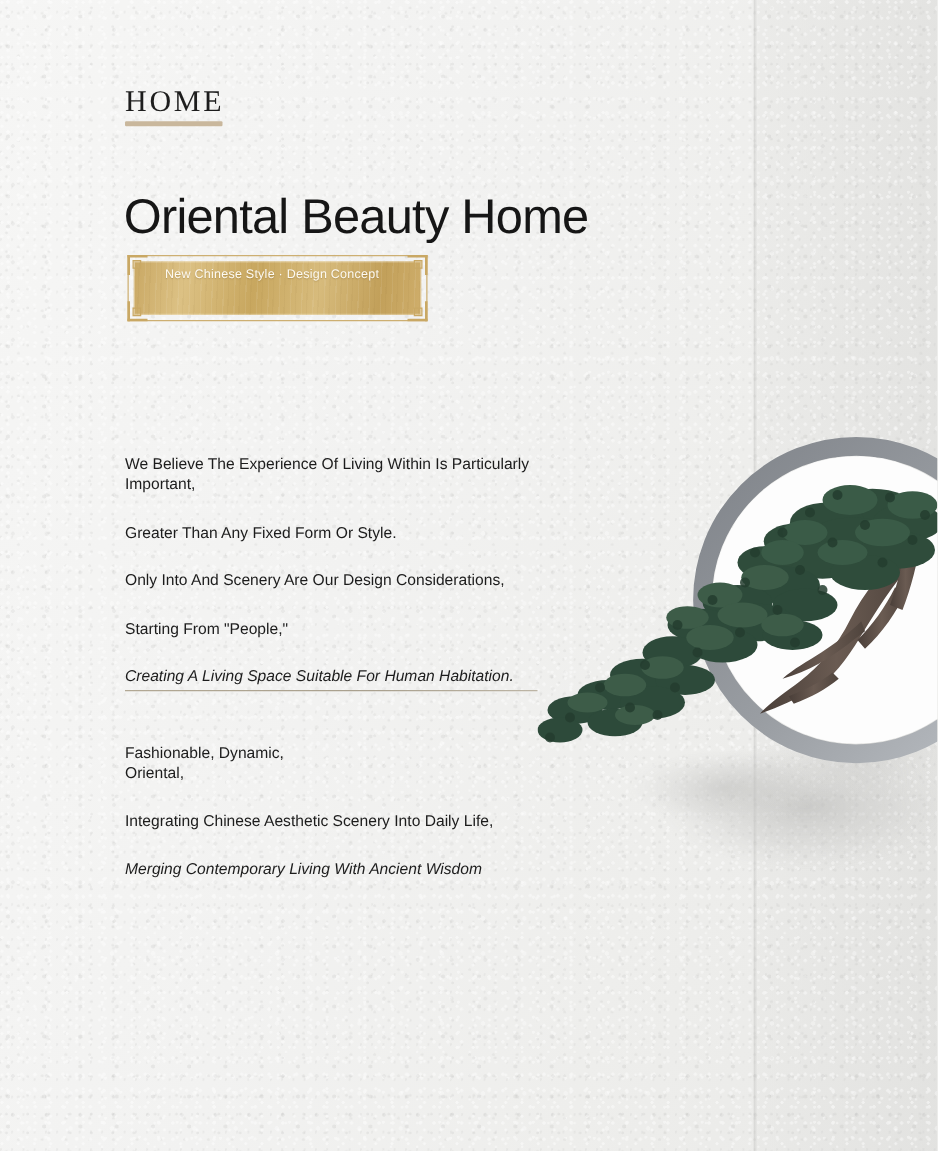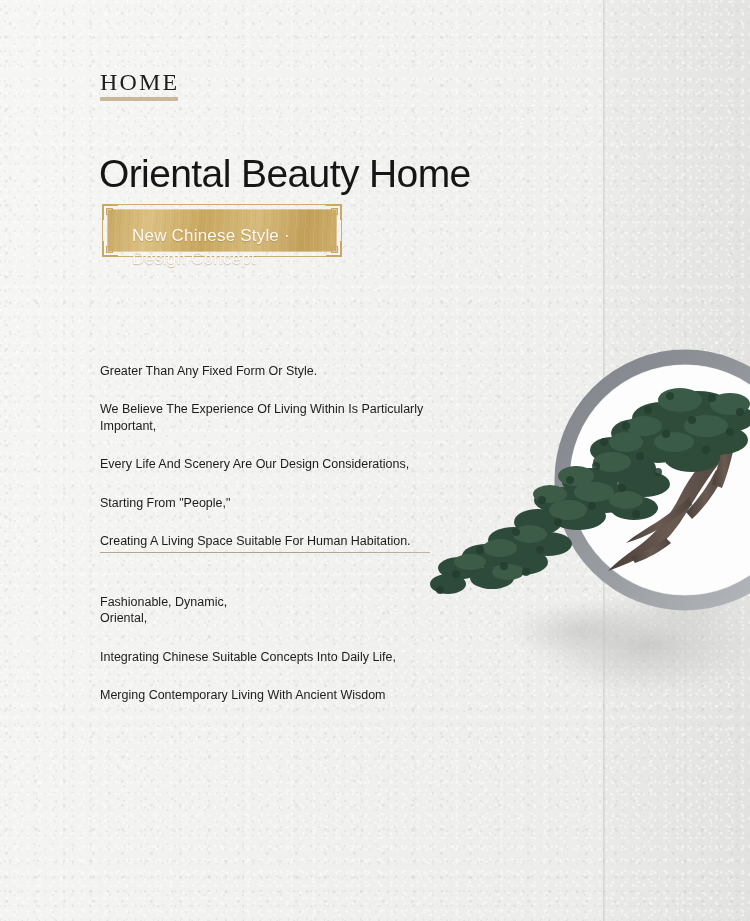--- a/index.html
+++ b/index.html
@@ -86,24 +86,23 @@
   }
   
   .banner-plate::after{
     content:"";position:absolute;inset:0;opacity:.35;
     background:repeating-linear-gradient(92deg,
       rgba(255,255,255,.22) 0 1px, rgba(0,0,0,0) 1px 4px,
       rgba(120,88,30,.14) 4px 5px, rgba(0,0,0,0) 5px 9px);
   }
   .banner-text{
     position:absolute;left:30px;top:9px;right:14px;
-    color:#fdfaf2;font-size:17px;line-height:1.35;
+    color:#fdfaf2;font-size:10px;line-height:1.35;
     letter-spacing:.2px;text-shadow:0 1px 1px rgba(120,90,35,.35);
     z-index:3;
-    margin-top:12px;
   }
   
   .corner{position:absolute;width:16px;height:16px;}
   .corner i{position:absolute;background:#c9a864;}
   .corner .h{width:16px;height:2px;}
   .corner .v{width:2px;height:16px;}
   .corner .sq{width:5px;height:5px;background:transparent;border:1.5px solid #c9a864;}
   .c-tl{left:0;top:0;}
   .c-tl .h{left:0;top:0;} .c-tl .v{left:0;top:0;} .c-tl .sq{left:4px;top:4px;}
   .c-tr{right:0;top:0;}
@@ -113,21 +112,21 @@
   .c-br{right:0;bottom:0;}
   .c-br .h{right:0;bottom:0;} .c-br .v{right:0;bottom:0;} .c-br .sq{right:4px;bottom:4px;}
 
   
   .copy-a{position:absolute;left:0;top:350px;width:340px;}
   .copy-b{position:absolute;left:0;top:581px;width:340px;}
   .line{
     font-size:12.5px;color:#1c1c1c;line-height:1.32;
     font-weight:500;margin-bottom:22px;white-space:pre-line;
   }
-  .line:last-child{margin-bottom:0;}
+  .line:last-child{margin-bottom:0;font-style:italic;}
 
   .divider{
     position:absolute;left:0;top:552px;width:330px;height:1px;
     background:linear-gradient(90deg,#b2a894,#a9a08e 60%,#bdb5a5);
   }
 
   
   .scene{position:absolute;left:430px;top:300px;width:320px;height:420px;}
   .scene svg{display:block;}
 </style>
@@ -311,29 +310,29 @@
       </div>
     <div class="corner c-br">
         <i class="h"></i>
         <i class="v"></i>
         <i class="sq"></i>
       </div>
     <div class="banner-text">New Chinese Style · Design Concept</div>
   </div>
 
   <div class="copy-a">
+    <p class="line">We Believe The Experience Of Living Within Is Particularly Important,</p>
     <p class="line"> Greater Than Any Fixed Form Or Style.</p>
-    <p class="line">We Believe The Experience Of Living Within Is Particularly Important,</p>
-    <p class="line">Every Life And Scenery Are Our Design Considerations,</p>
+    <p class="line">Only Into And Scenery Are Our Design Considerations,</p>
     <p class="line">Starting From "People,"</p>
     <p class="line">Creating A Living Space Suitable For Human Habitation.</p>
   </div>
 
   <div class="divider"></div>
 
   <div class="copy-b">
     <p class="line">Fashionable, Dynamic,
 Oriental,</p>
-    <p class="line">Integrating Chinese Suitable Concepts Into Daily Life,</p>
+    <p class="line">Integrating Chinese Aesthetic Scenery Into Daily Life,</p>
     <p class="line">Merging Contemporary Living With Ancient Wisdom</p>
   </div>
 
 </div>
 
 </body></html>

